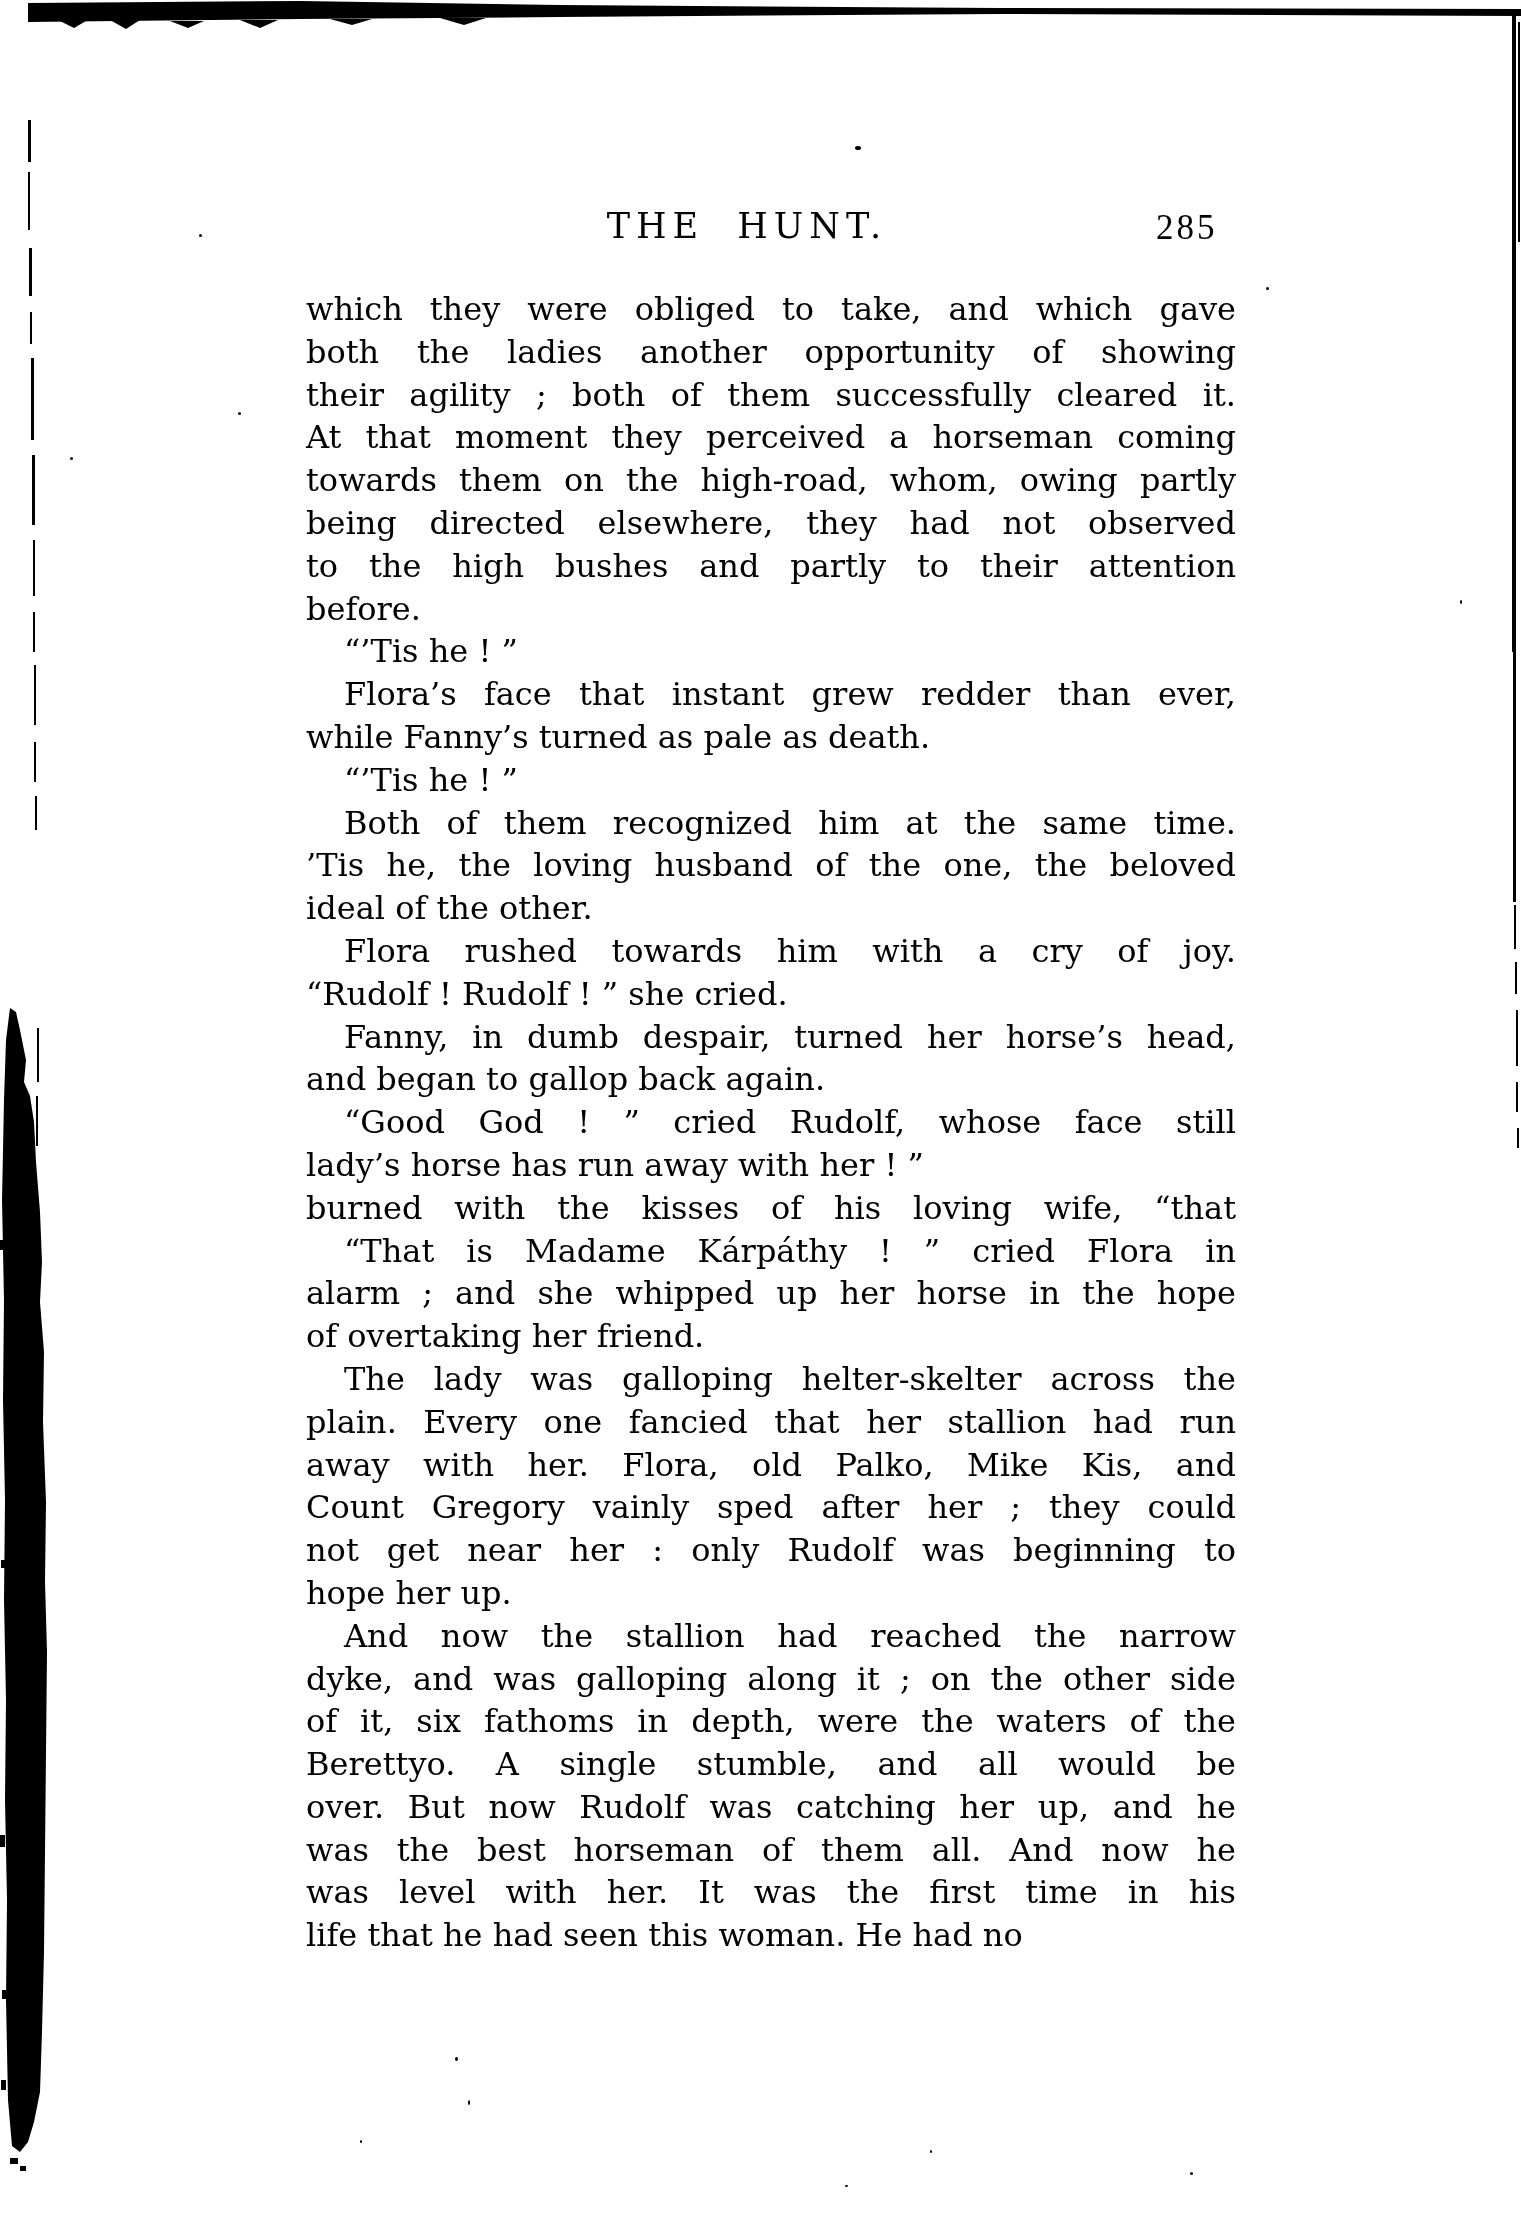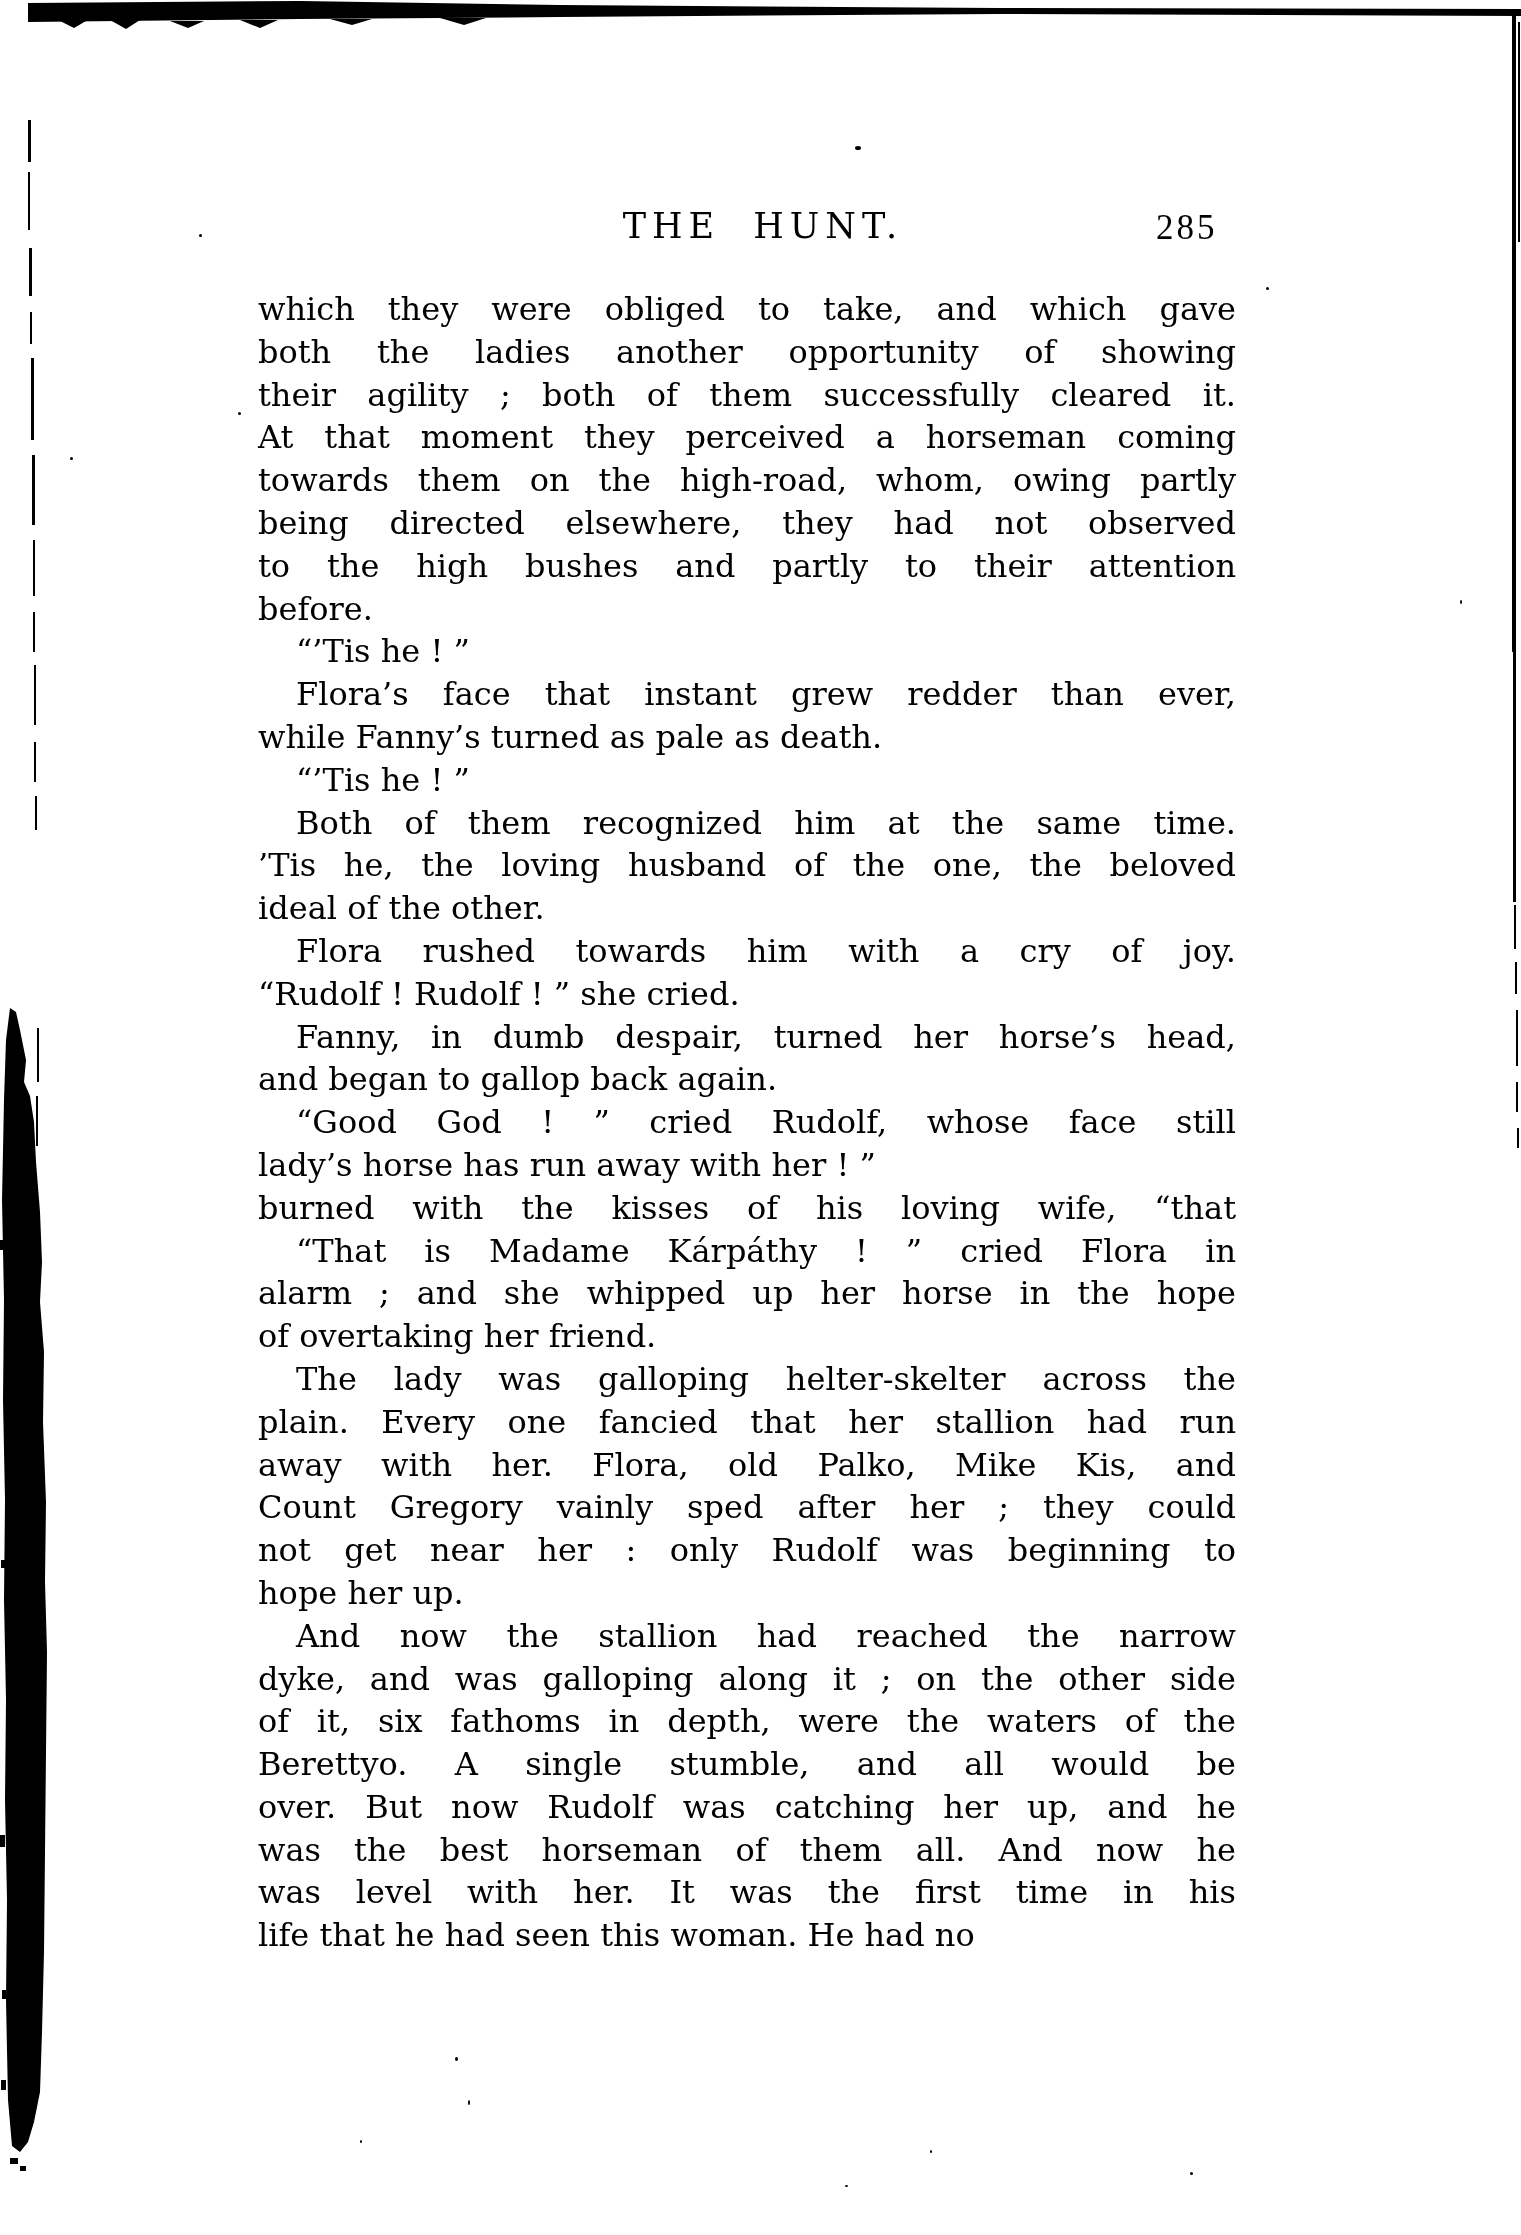--- a/index.html
+++ b/index.html
@@ -22,21 +22,21 @@
     left: 0; top: 0;
     width: 1521px; height: 2235px;
     pointer-events: none;
   }
   .vdash { position: absolute; background: #000; }
   .speck { position: absolute; background: #000; border-radius: 50%; }
   
   .running-head {
     position: absolute;
     top: 206px;
-    left: 274px;
+    left: 258px;
     width: 978px;
     text-align: center;
     font-size: 35px;
     letter-spacing: 6px;
     word-spacing: 16px;
     white-space: nowrap;
   }
   .page-number {
     position: absolute;
     top: 208px;
@@ -54,20 +54,21 @@
     width: 978px;
     font-size: 32px;
   }
   .line {
     height: 42.8px;
     line-height: 42.8px;
     white-space: nowrap;       
     text-align: justify;
     
     text-align-last: justify;
+    margin-left: 48px;
   }
   .line.last { text-align-last: left; }
   .line.indent { padding-left: 38px; }
 </style>
 </head>
 <body>
 
 <div id="page">
 
   <svg id="artifacts" width="1521" height="2235" viewBox="0 0 1521 2235" xmlns="http://www.w3.org/2000/svg">

